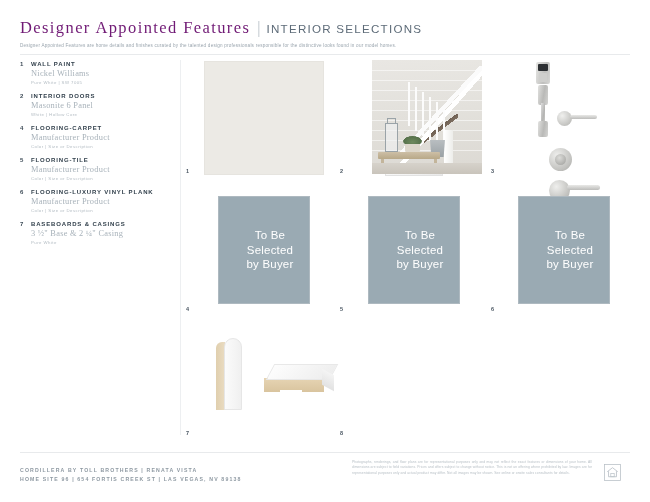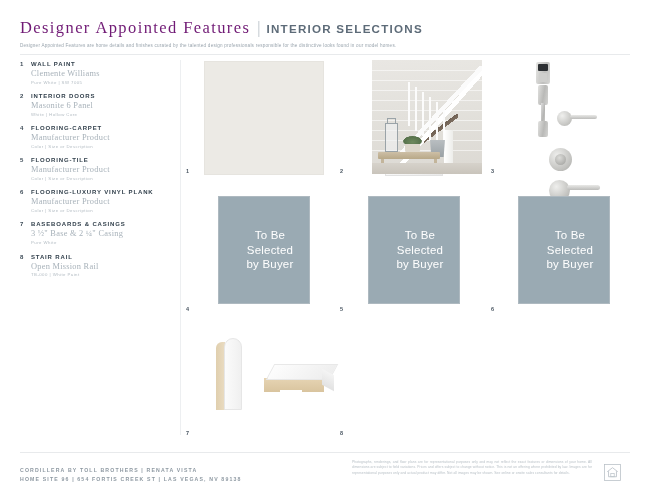--- a/index.html
+++ b/index.html
@@ -29,21 +29,21 @@
     font-family: "Liberation Serif", serif;
     font-size: 16px;
     color: #b9c1c8;
     margin: 0 6px 0 7px;
     font-weight: 300;
   }
   .title-sub {
     font-size: 11.6px;
     letter-spacing: 1.25px;
     color: #5d6b78;
-    font-weight: 700;
+    font-weight: 400;
   }
   .header-desc {
     margin-top: 5px;
     font-size: 4.6px;
     letter-spacing: 0.22px;
     color: #9aa5ae;
     white-space: nowrap;
   }
   .header-rule {
     position: absolute; left: 20px; top: 54px; width: 610px;
@@ -317,21 +317,21 @@
   <div class="header-rule"></div>
 
   <div class="spec-list">
 
     <div class="spec-item">
       <div class="spec-head">
         <span class="spec-num">1</span>
         <span class="spec-cat">WALL PAINT</span>
       </div>
       <div class="spec-body">
-        <div class="spec-prod">Clemente Williams</div>
+        <div class="spec-prod">Nickel Williams</div>
         <div class="spec-detail">Pure White  |  SW 7005</div>
       </div>
     </div>
 
     <div class="spec-item">
       <div class="spec-head">
         <span class="spec-num">2</span>
         <span class="spec-cat">INTERIOR DOORS</span>
       </div>
       <div class="spec-body">
@@ -378,30 +378,20 @@
       <div class="spec-head">
         <span class="spec-num">7</span>
         <span class="spec-cat">BASEBOARDS &amp; CASINGS</span>
       </div>
       <div class="spec-body">
         <div class="spec-prod">3 ½" Base &amp; 2 ¼" Casing</div>
         <div class="spec-detail">Pure White</div>
       </div>
     </div>
 
-    <div class="spec-item">
-      <div class="spec-head">
-        <span class="spec-num">8</span>
-        <span class="spec-cat">STAIR RAIL</span>
-      </div>
-      <div class="spec-body">
-        <div class="spec-prod">Open Mission Rail</div>
-        <div class="spec-detail">TB-000  |  White Paint</div>
-      </div>
-    </div>
 
   </div>
 
   <div class="divider-v"></div>
 
   <div class="grid">
 
     <div class="swatch-paint"></div>
     <span class="cell-num" style="left:0px; top:110px;">1</span>
 

